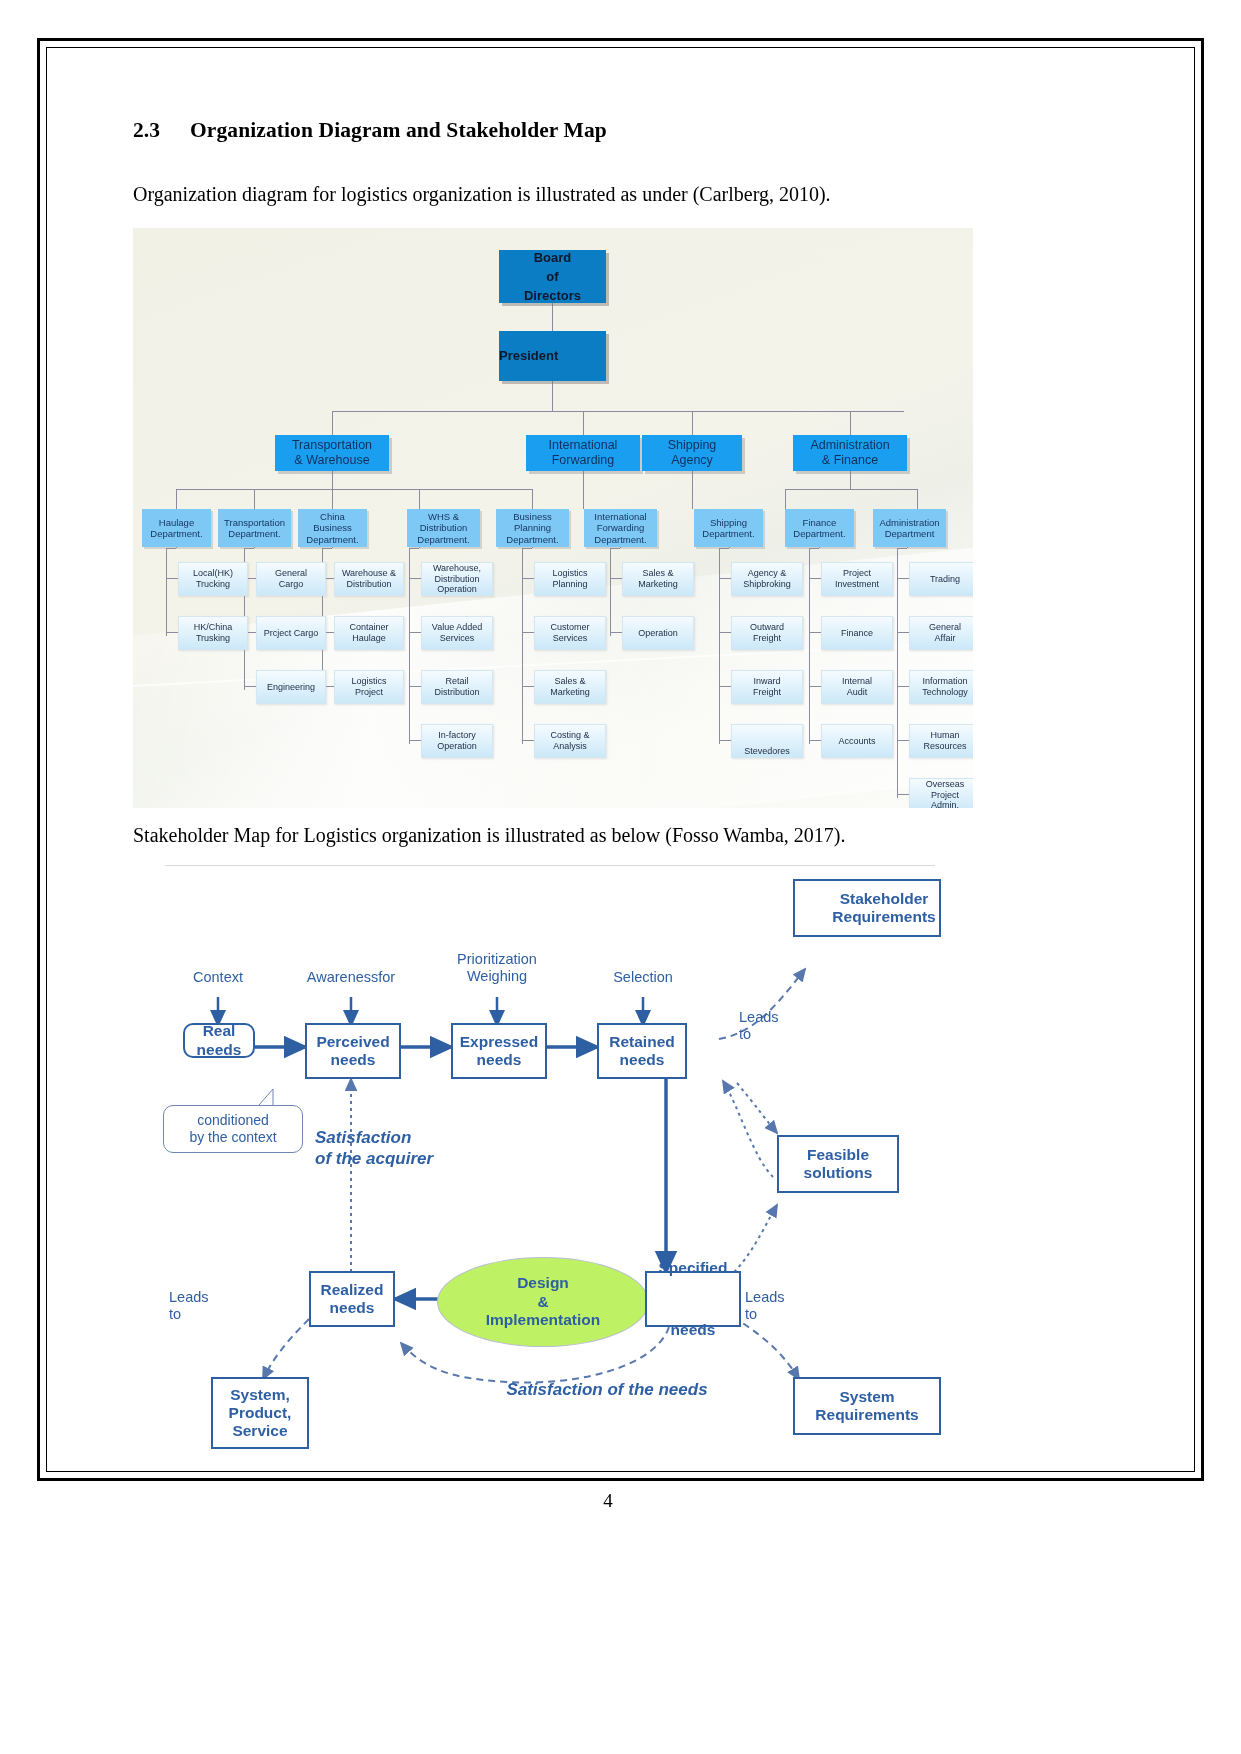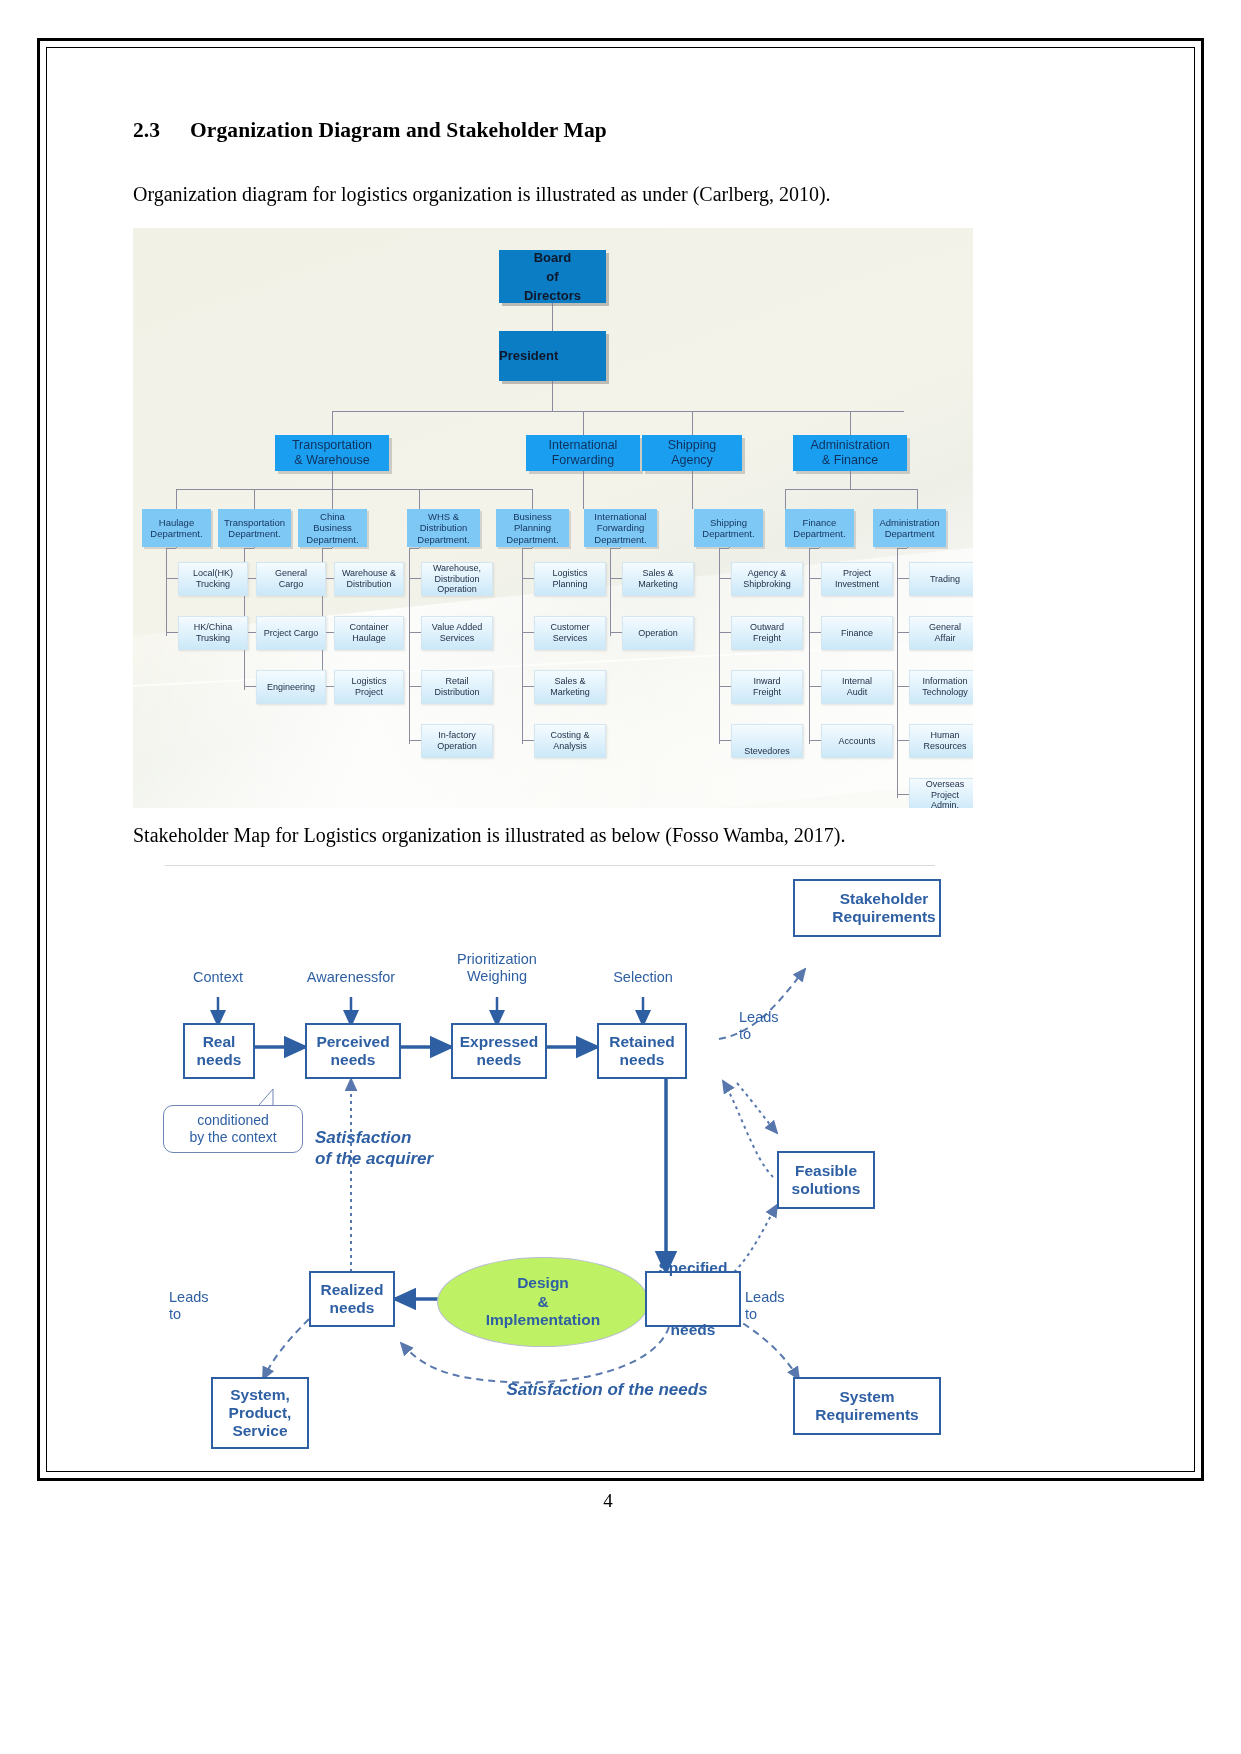--- a/index.html
+++ b/index.html
@@ -480,41 +480,41 @@
       <span>conditioned</span>
       <span>by the context</span>
     </div>
 
     <div class="sital" style="left:182px;top:270px;width:230px;">
       <div>Satisfaction</div>
       <div>of the acquirer</div>
     </div>
     <div class="sital" style="left:294px;top:522px;width:360px;text-align:center;">Satisfaction of the needs</div>
 
-    <div class="sbox" style="left:50px;top:166px;width:72px;height:56px;flex-direction:column;">
+    <div class="sbox" style="left:50px;top:166px;width:72px;height:35px;flex-direction:column;border-radius:10px;">
       <span>Real</span>
       <span>needs</span>
     </div>
     <div class="sbox" style="left:172px;top:166px;width:96px;height:56px;flex-direction:column;">
       <span>Perceived</span>
       <span>needs</span>
     </div>
     <div class="sbox" style="left:318px;top:166px;width:96px;height:56px;flex-direction:column;">
       <span>Expressed</span>
       <span>needs</span>
     </div>
     <div class="sbox" style="left:464px;top:166px;width:90px;height:56px;flex-direction:column;">
       <span>Retained</span>
       <span>needs</span>
     </div>
     <div class="sbox" style="left:660px;top:22px;width:148px;height:58px;flex-direction:column;padding-left:34px;">
       <span>Stakeholder</span>
       <span>Requirements</span>
     </div>
-    <div class="sbox" style="left:644px;top:278px;width:98px;height:58px;flex-direction:column;margin-top:16px;">
+    <div class="sbox" style="left:644px;top:278px;width:122px;height:58px;flex-direction:column;">
       <span>Feasible</span>
       <span>solutions</span>
     </div>
     <div class="sbox" style="left:512px;top:414px;width:96px;height:56px;flex-direction:column;gap:44px;">
       <span>Specified</span>
       <span>needs</span>
     </div>
     <div class="sbox" style="left:176px;top:414px;width:86px;height:56px;flex-direction:column;">
       <span>Realized</span>
       <span>needs</span>

